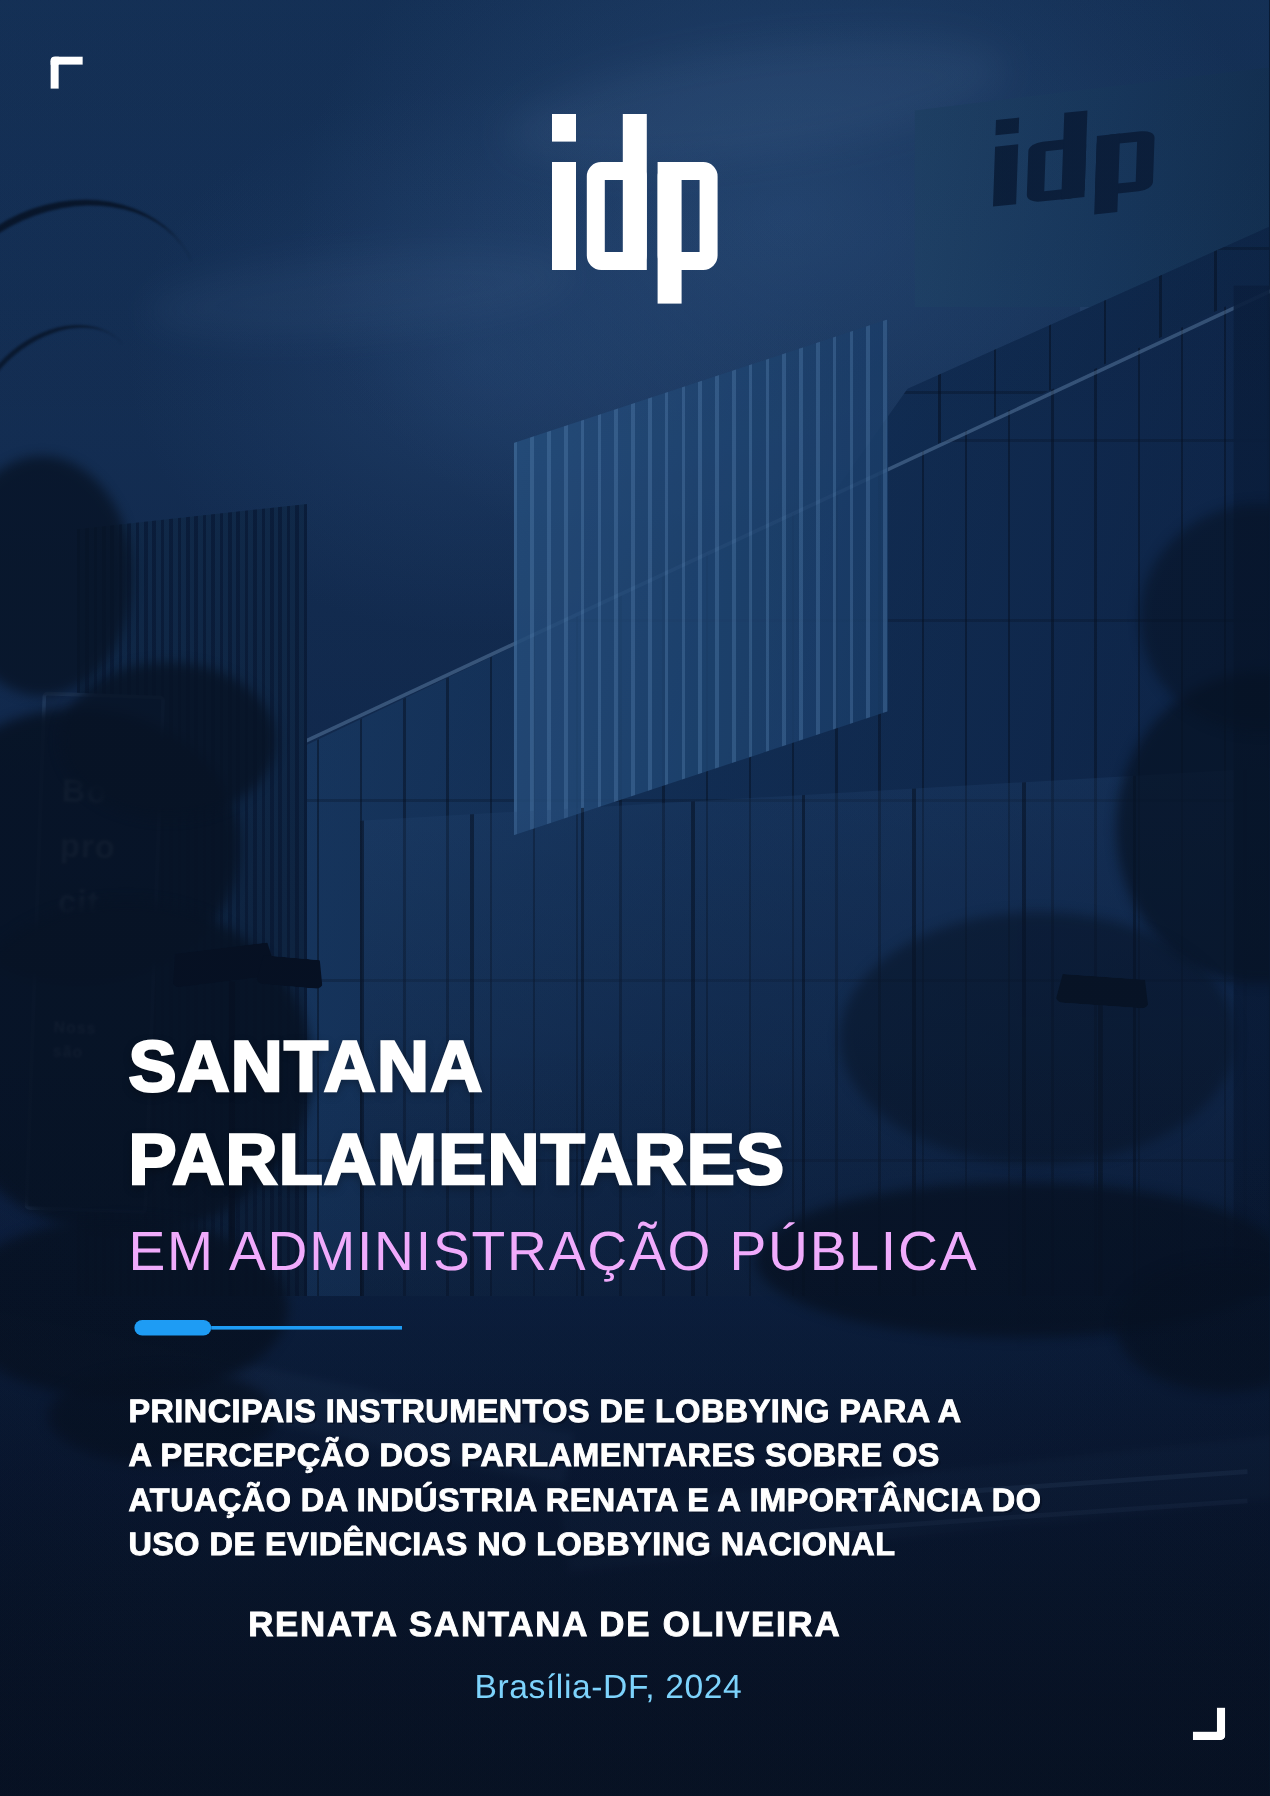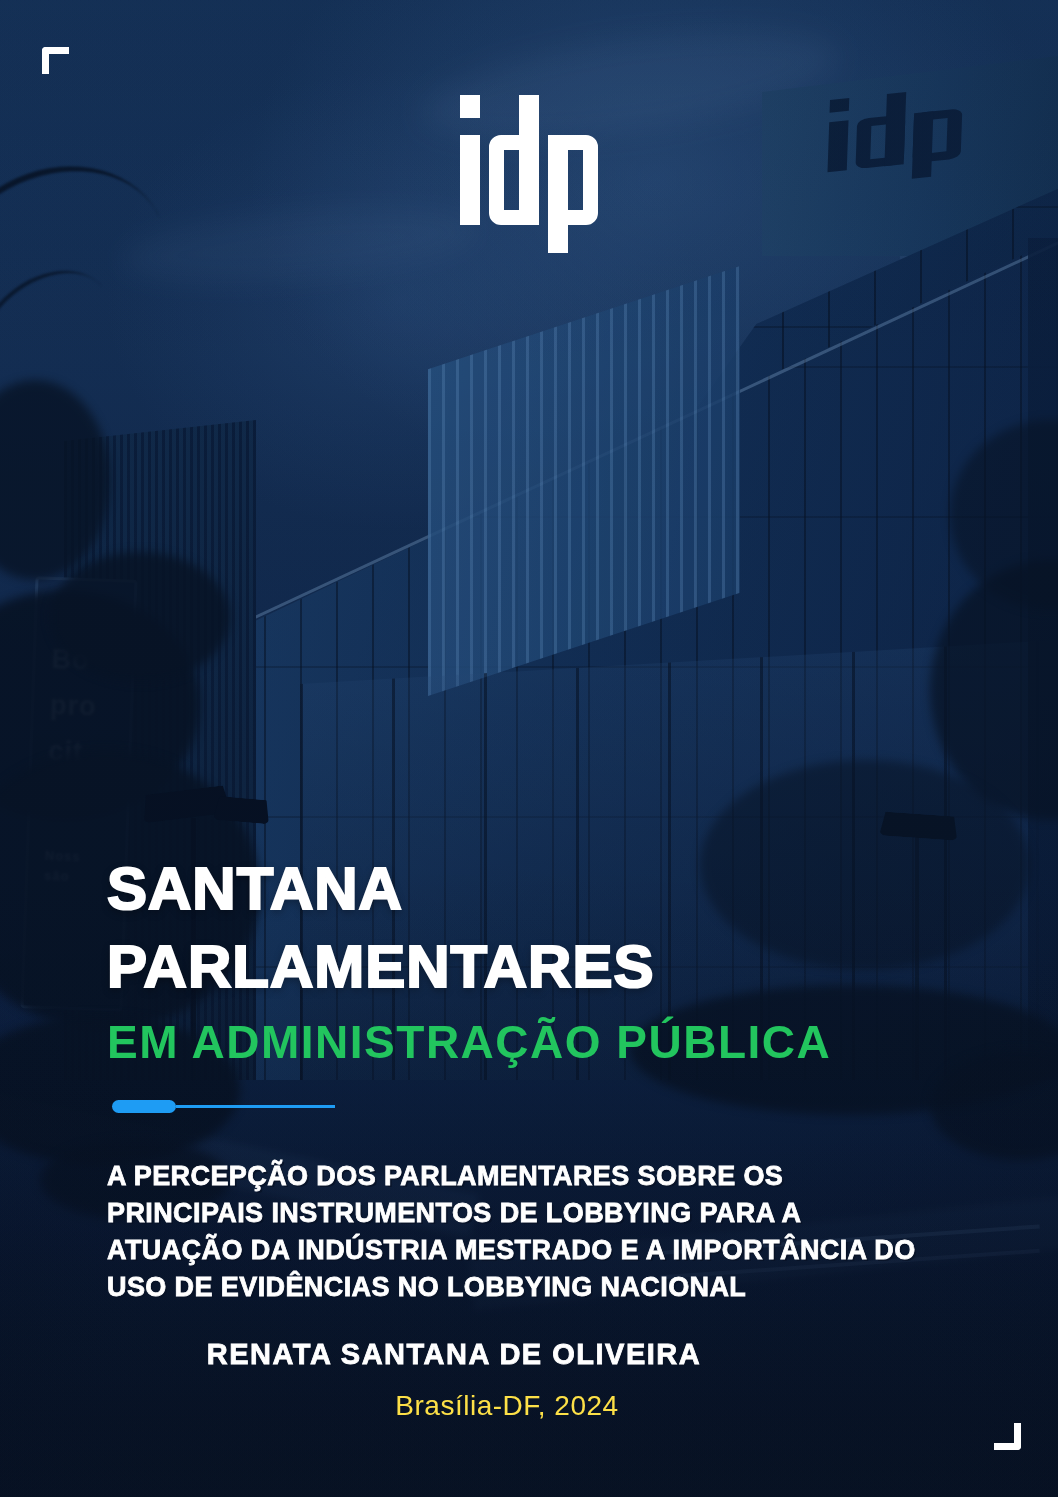--- a/index.html
+++ b/index.html
@@ -174,42 +174,42 @@
 
   .headline{
     left:107px;top:850px;
     color:#fff;font-size:60px;line-height:78px;font-weight:bold;
     letter-spacing:1px;-webkit-text-stroke:2.2px #ffffff;
     text-shadow:0 3px 8px rgba(0,0,0,.35);
     white-space:nowrap;
   }
   .subtitle{
     left:107px;top:1014px;
-    color:#22c55e;font-size:46px;line-height:56px;font-weight:700;
+    color:#f0abfc;font-size:46px;line-height:56px;font-weight:400;
     letter-spacing:1.5px;white-space:nowrap;
   }
   .divider{left:112px;top:1100px;display:flex;align-items:center;}
   .divider .pill{width:64px;height:13px;border-radius:7px;background:#1e9cf4;}
   .divider .line{width:159px;height:3px;background:#1e9cf4;}
 
   .thesis-title{
     left:107px;top:1158px;width:870px;
     color:#fff;font-size:27px;line-height:37px;font-weight:bold;
     letter-spacing:.4px;-webkit-text-stroke:.8px #ffffff;
     text-shadow:2px 2px 0 rgba(8,18,38,.8);
   }
   .author{
     left:0;top:1338px;width:908px;text-align:center;
     color:#fff;font-size:29px;font-weight:bold;letter-spacing:1.5px;
     -webkit-text-stroke:.8px #ffffff;
     text-shadow:2px 2px 0 rgba(8,18,38,.8);
   }
   .place-date{
     left:0;top:1390px;width:1014px;text-align:center;
-    color:#fde047;font-size:28px;font-weight:400;letter-spacing:.5px;
+    color:#7dd3fc;font-size:28px;font-weight:400;letter-spacing:.5px;
   }
 </style>
 </head>
 <body>
 
 <div class="page">
 
   <div class="bg">
     <div class="sky"></div>
     <div class="abs cloud c1"></div>
@@ -317,23 +317,23 @@
   </div>
 
   <div class="abs subtitle">EM ADMINISTRAÇÃO PÚBLICA</div>
 
   <div class="abs divider">
     <div class="pill"></div>
     <div class="line"></div>
   </div>
 
   <div class="abs thesis-title">
+    <div>PRINCIPAIS INSTRUMENTOS DE LOBBYING PARA A</div>
     <div>A PERCEPÇÃO DOS PARLAMENTARES SOBRE OS</div>
-    <div>PRINCIPAIS INSTRUMENTOS DE LOBBYING PARA A</div>
-    <div>ATUAÇÃO DA INDÚSTRIA MESTRADO E A IMPORTÂNCIA DO</div>
+    <div>ATUAÇÃO DA INDÚSTRIA RENATA E A IMPORTÂNCIA DO</div>
     <div>USO DE EVIDÊNCIAS NO LOBBYING NACIONAL</div>
   </div>
 
   <div class="abs author">RENATA SANTANA DE OLIVEIRA</div>
 
   <div class="abs place-date">Brasília-DF, 2024</div>
 
   <div class="abs corner corner-br"></div>
 
 </div>

